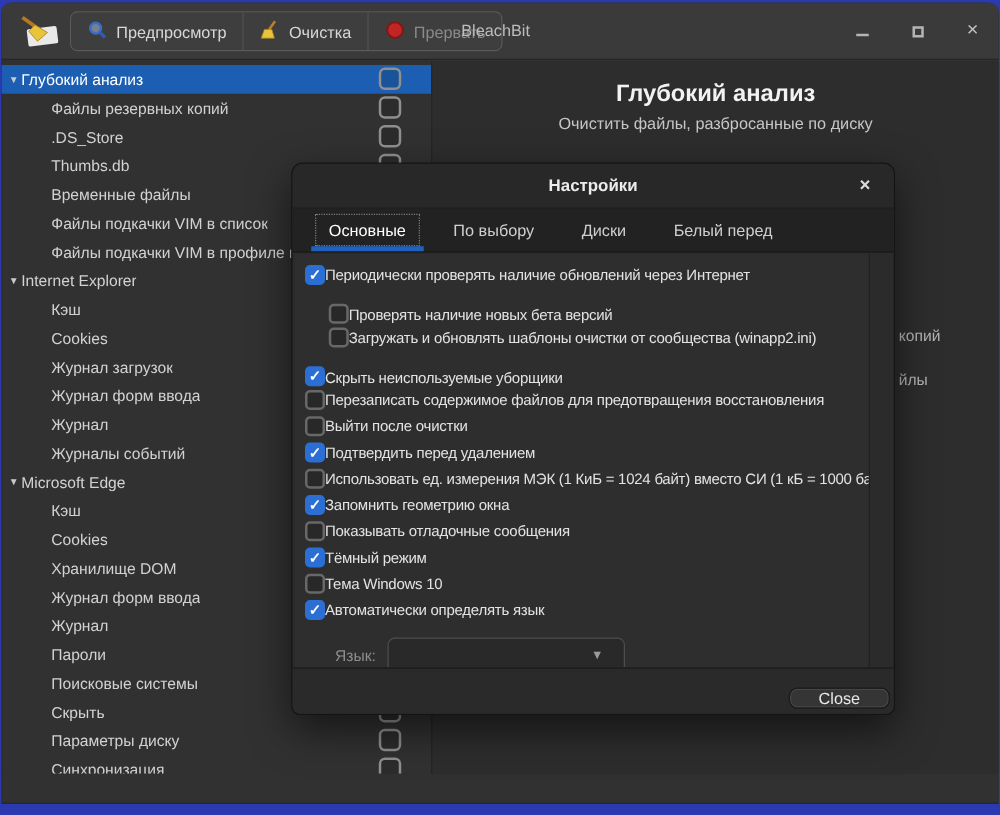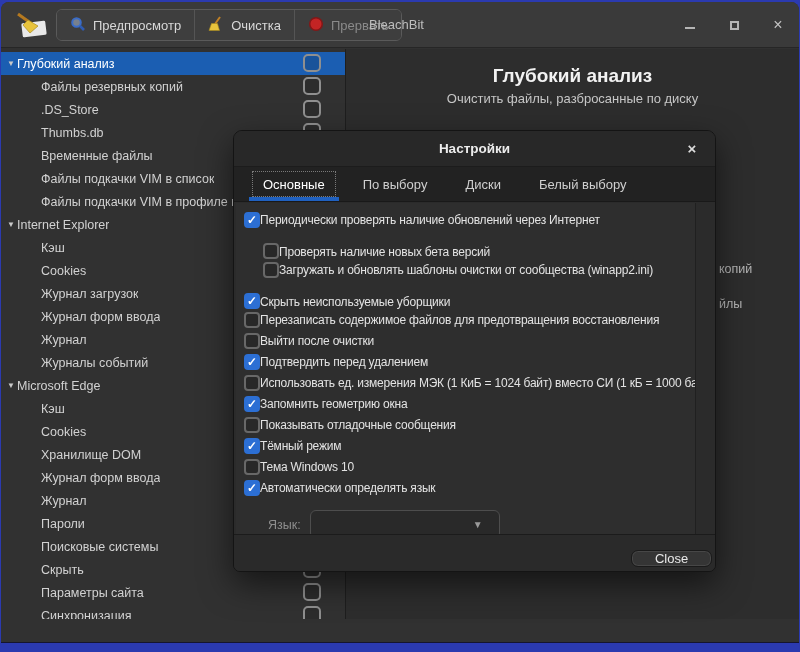--- a/index.html
+++ b/index.html
@@ -258,21 +258,21 @@
     <span class="lbl">Поисковые системы</span>
     <span class="tcheck"></span>
   </div>
             <div class="trow lvl1">
 
     <span class="lbl">Скрыть</span>
     <span class="tcheck"></span>
   </div>
             <div class="trow lvl1">
 
-    <span class="lbl">Параметры сайта</span>
+    <span class="lbl">Параметры диску</span>
     <span class="tcheck"></span>
   </div>
             <div class="trow lvl1">
 
     <span class="lbl">Синхронизация</span>
     <span class="tcheck"></span>
   </div>
           </div>
       </div>
       <div class="vdivider"></div>
@@ -296,21 +296,21 @@
       <div class="tab active">
           <span>Основные</span>
         </div>
       <div class="tab">
           <span>По выбору</span>
         </div>
       <div class="tab">
           <span>Диски</span>
         </div>
       <div class="tab">
-          <span>Белый выбору</span>
+          <span>Белый перед</span>
         </div>
     </div>
 
     <div class="dlg-content">
       <div id="options-list">
           <div class="orow checked">
     <span class="ocheck"></span>
     <span class="olbl">Периодически проверять наличие обновлений через Интернет</span>
   </div>
           <div class="orow indent gap">

